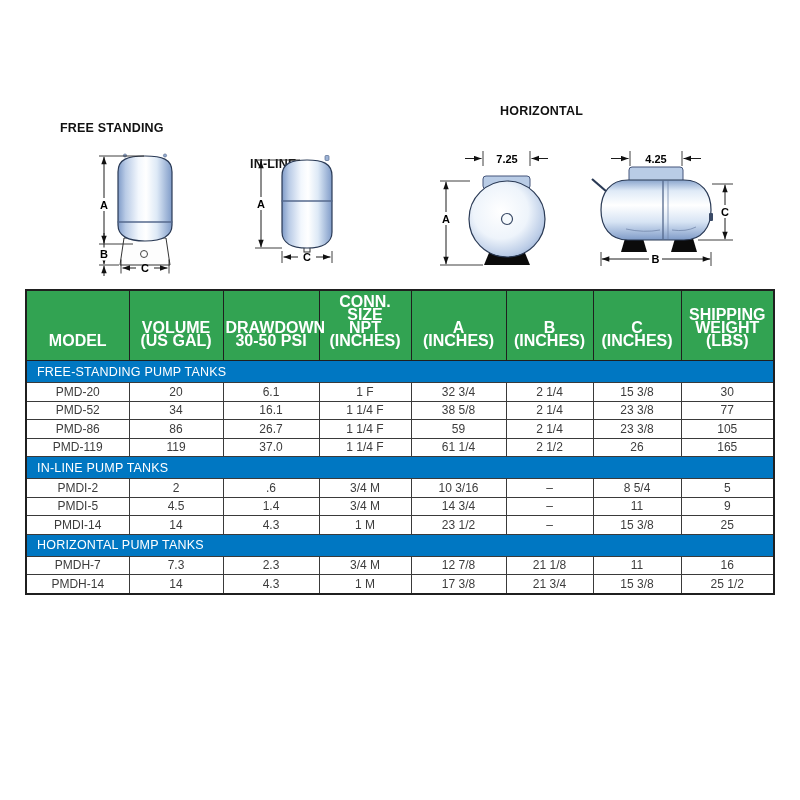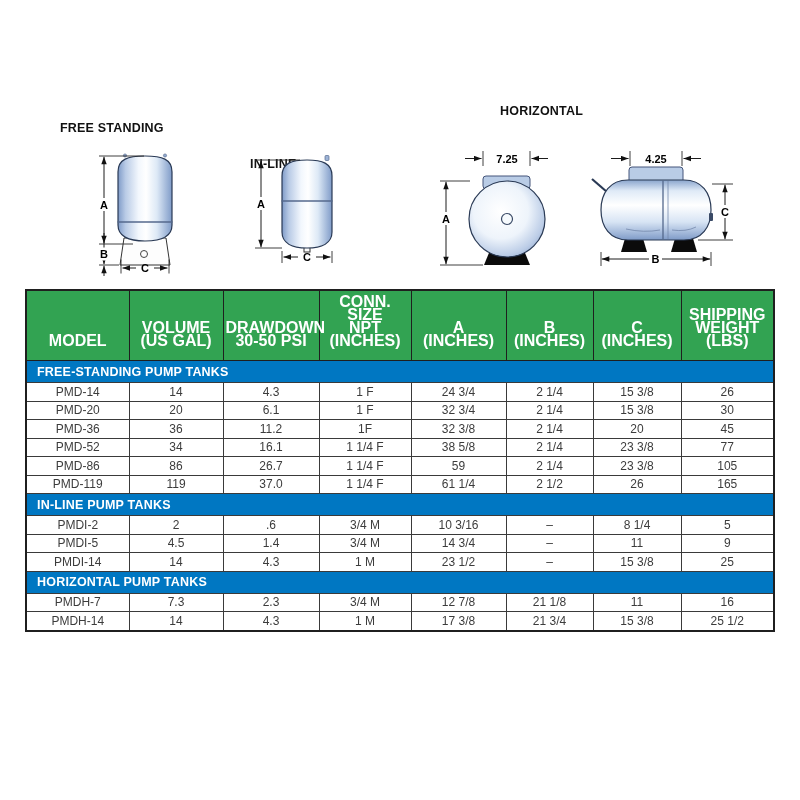--- a/index.html
+++ b/index.html
@@ -28,21 +28,21 @@
   table.spec th{
     background:var(--header-green,#32a352);color:#fff;
     font-size:16px;font-weight:700;line-height:13px;
     text-align:center;vertical-align:bottom;
     white-space:pre-line;padding:4px 2px 13px 2px;
     border:1px solid #1f1f1f;height:58px;box-sizing:border-box;
   }
   table.spec td{border:1px solid #3a3a3a;}
   tr.section-row td{
     background:var(--section-blue,#0077c2);color:#fff;
-    font-size:12.5px;font-weight:700;letter-spacing:.2px;
+    font-size:12.5px;font-weight:400;letter-spacing:.2px;
     text-align:left;padding:3px 0 3px 10px;height:15px;
     border-left:2px solid #1f1f1f;border-right:2px solid #1f1f1f;
   }
   tr.data-row td{
     height:17.5px;padding:0 2px;text-align:center;
     font-size:12px;color:#3c3c3c;background:#fff;
   }
 </style>
 </head>
 <body>
@@ -192,50 +192,30 @@
           <th>SHIPPING
 WEIGHT
 (LBS)</th>
         </tr>
     </thead>
     <tbody>
         <tr class="section-row">
           <td colspan="8">FREE-STANDING PUMP TANKS</td>
         </tr>
         <tr class="data-row">
-          <td>PMD-14</td>
-          <td>14</td>
-          <td>4.3</td>
-          <td>1 F</td>
-          <td>24 3/4</td>
-          <td>2 1/4</td>
-          <td>15 3/8</td>
-          <td>26</td>
-        </tr>
-        <tr class="data-row">
           <td>PMD-20</td>
           <td>20</td>
           <td>6.1</td>
           <td>1 F</td>
           <td>32 3/4</td>
           <td>2 1/4</td>
           <td>15 3/8</td>
           <td>30</td>
         </tr>
         <tr class="data-row">
-          <td>PMD-36</td>
-          <td>36</td>
-          <td>11.2</td>
-          <td>1F</td>
-          <td>32 3/8</td>
-          <td>2 1/4</td>
-          <td>20</td>
-          <td>45</td>
-        </tr>
-        <tr class="data-row">
           <td>PMD-52</td>
           <td>34</td>
           <td>16.1</td>
           <td>1 1/4 F</td>
           <td>38 5/8</td>
           <td>2 1/4</td>
           <td>23 3/8</td>
           <td>77</td>
         </tr>
         <tr class="data-row">
@@ -261,21 +241,21 @@
         <tr class="section-row">
           <td colspan="8">IN-LINE PUMP TANKS</td>
         </tr>
         <tr class="data-row">
           <td>PMDI-2</td>
           <td>2</td>
           <td>.6</td>
           <td>3/4 M</td>
           <td>10 3/16</td>
           <td>–</td>
-          <td>8 1/4</td>
+          <td>8 5/4</td>
           <td>5</td>
         </tr>
         <tr class="data-row">
           <td>PMDI-5</td>
           <td>4.5</td>
           <td>1.4</td>
           <td>3/4 M</td>
           <td>14 3/4</td>
           <td>–</td>
           <td>11</td>

